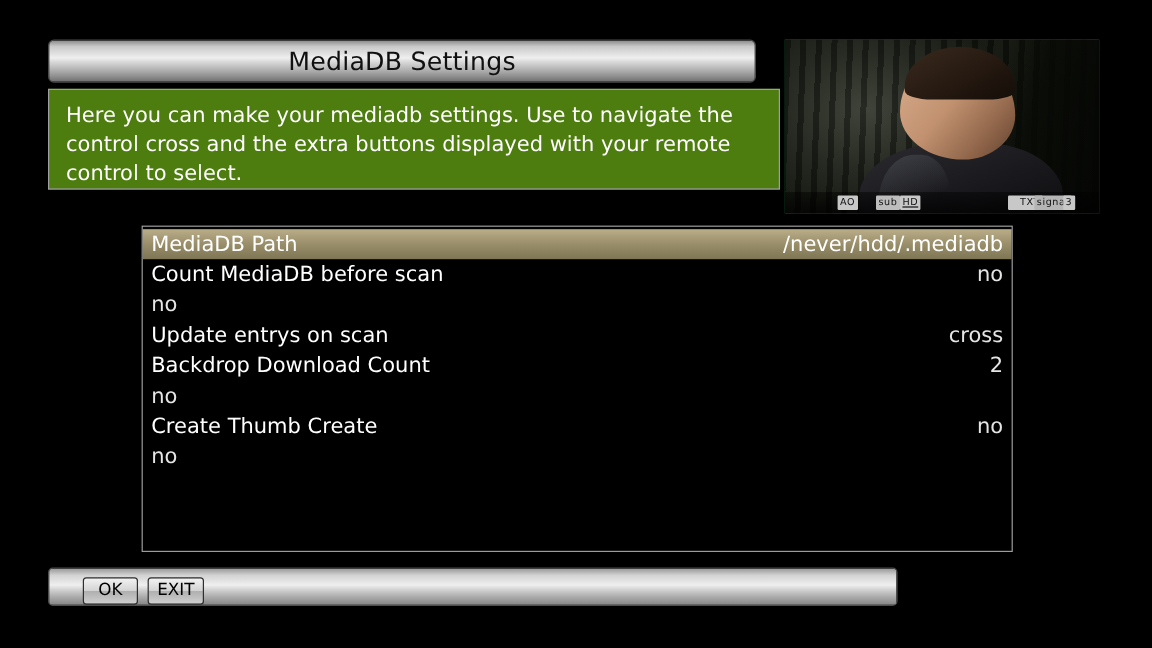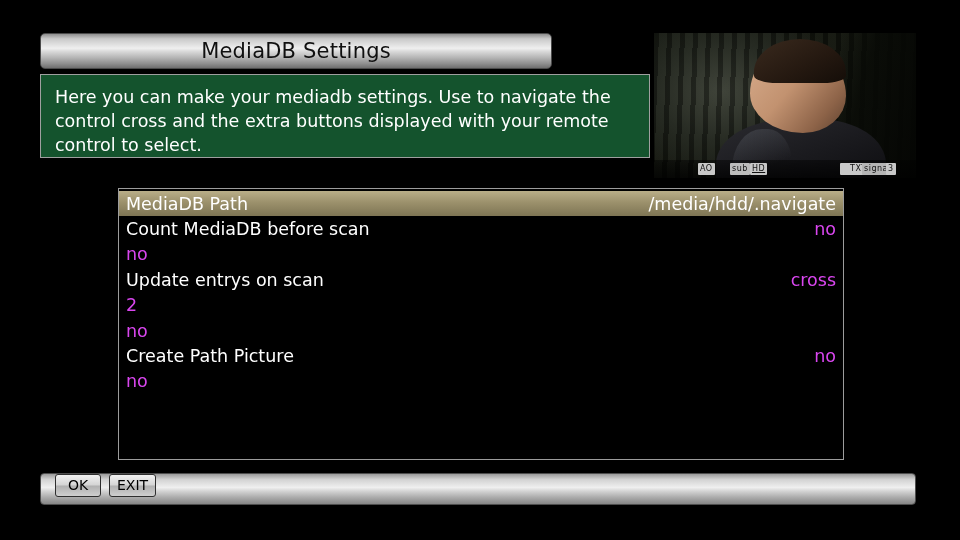--- a/index.html
+++ b/index.html
@@ -19,21 +19,21 @@
     width: 960px;
     height: 540px;
     background: #000000;
   }
 
   
   #title-bar {
     position: absolute;
     left: 40px;
     top: 33px;
-    width: 512px;
+    width: 590px;
     height: 36px;
     border-radius: 5px;
     background: linear-gradient(to bottom,
         #8e8e8e 0%, #c9c9c9 14%, #efefef 42%, #d8d8d8 52%,
         #b4b4b4 70%, #8d8d8d 88%, #6f6f6f 100%);
     border: 1px solid #4a4a4a;
     box-sizing: border-box;
     display: flex;
     align-items: center;
     justify-content: center;
@@ -44,21 +44,21 @@
     letter-spacing: 0.2px;
   }
 
   
   #desc-panel {
     position: absolute;
     left: 40px;
     top: 74px;
     width: 610px;
     height: 84px;
-    background: #14532d;
+    background: #4d7c0f;
     border: 1px solid #9f9f9f;
     box-sizing: border-box;
     padding: 10px 14px 0 14px;
   }
   #desc-text {
     color: #ffffff;
     font-size: 17.5px;
     line-height: 24px;
   }
 
@@ -148,49 +148,49 @@
     height: 25.4px;
     padding: 0 7px 0 7px;
     box-sizing: border-box;
   }
   .row .label {
     color: #ffffff;
     font-size: 17.5px;
     white-space: nowrap;
   }
   .row .value {
-    color: #d946ef;
+    color: #e5e5e5;
     font-size: 17.5px;
     white-space: nowrap;
     text-align: right;
   }
   .row.selected {
     background: linear-gradient(to bottom, #b9ae88 0%, #9c916c 45%, #7e7554 100%);
   }
   .row.selected .label,
   .row.selected .value {
     color: #ffffff;
   }
 
   
   #bottom-bar {
     position: absolute;
     left: 40px;
     top: 473px;
-    width: 876px;
+    width: 708px;
     height: 32px;
     border-radius: 4px;
     background: linear-gradient(to bottom,
         #9a9a9a 0%, #d2d2d2 18%, #efefef 45%, #d2d2d2 58%,
         #ababab 78%, #868686 100%);
     border: 1px solid #4d4d4d;
     box-sizing: border-box;
     display: flex;
-    align-items: flex-start;
-    padding-left: 14px;
+    align-items: flex-end;
+    padding-left: 28px;
     gap: 8px;
   }
   .softkey {
     height: 21px;
     min-width: 30px;
     padding: 0 7px;
     border: 1px solid #2e2e2e;
     border-radius: 3px;
     background: linear-gradient(to bottom, #f2f2f2 0%, #d4d4d4 48%, #b0b0b0 52%, #cfcfcf 100%);
     color: #000000;
@@ -227,47 +227,48 @@
     <span class="vid-chip" id="vid-chip-hd">HD</span>
     <span class="vid-chip" id="vid-chip-tx">TXT</span>
     <span class="vid-chip" id="vid-chip-sig">signal</span>
     <span class="vid-chip" id="vid-chip-num">3</span>
   </div>
 
   <div id="list-panel">
 
     <div class="row selected">
       <span class="label">MediaDB Path</span>
-      <span class="value">/media/hdd/.navigate</span>
+      <span class="value">/never/hdd/.mediadb</span>
     </div>
 
     <div class="row">
       <span class="label">Count MediaDB before scan</span>
       <span class="value">no</span>
     </div>
 
     <div class="row">
       <span class="value">no</span>
     </div>
 
     <div class="row">
       <span class="label">Update entrys on scan</span>
       <span class="value">cross</span>
     </div>
 
     <div class="row">
+      <span class="label">Backdrop Download Count</span>
       <span class="value">2</span>
     </div>
 
     <div class="row">
       <span class="value">no</span>
     </div>
 
     <div class="row">
-      <span class="label">Create Path Picture</span>
+      <span class="label">Create Thumb Create</span>
       <span class="value">no</span>
     </div>
 
     <div class="row">
       <span class="value">no</span>
     </div>
 
   </div>
 
   <div id="bottom-bar">

